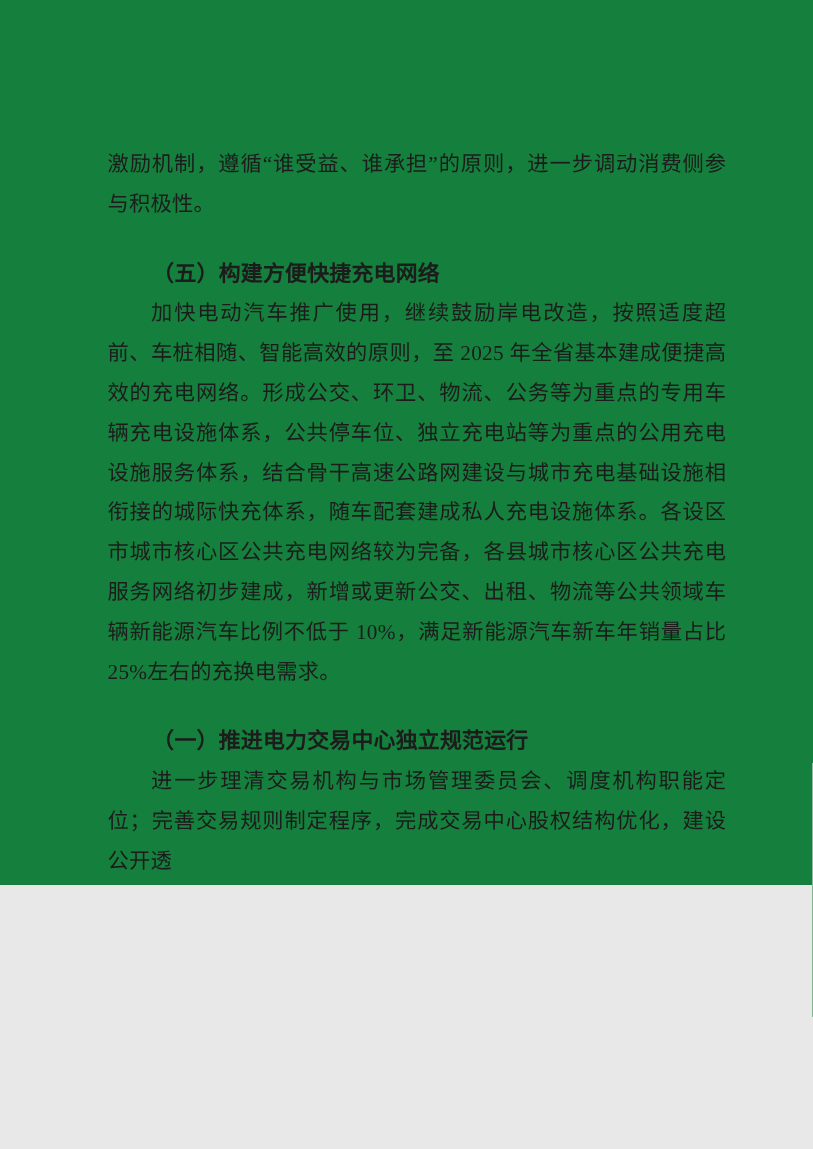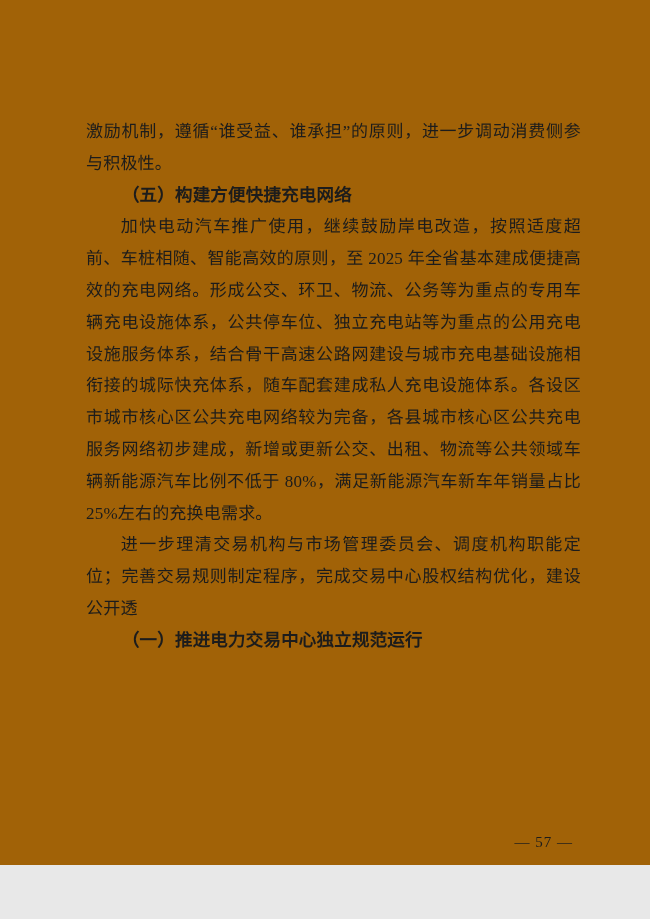--- a/index.html
+++ b/index.html
@@ -3,23 +3,23 @@
 <meta charset="utf-8">
 <style>
   html, body {
     margin: 0;
     padding: 0;
     background: #e8e8e8;
   }
   .page {
     position: relative;
     width: 650px;
-    height: 865px;
+    height: 708px;
     margin: 0 auto;
-    background: #a16207;
+    background: #15803d;
     overflow: hidden;
   }
   .content {
     position: absolute;
     left: 86px;
     top: 116px;
     width: 495px;
   }
   .para {
     margin: 0;
@@ -38,38 +38,39 @@
     font-family: "Liberation Sans", "DejaVu Sans", sans-serif;
     font-weight: bold;
     font-size: 17.5px;
     text-align: left;
   }
   .h-sub {
     font-family: "Liberation Serif", "DejaVu Serif", serif;
     font-weight: bold;
     font-size: 17.5px;
     text-align: left;
+    margin-top: 24px;
   }
   .page-number {
     position: absolute;
     top: 833px;
     right: 77px;
     font-family: "Liberation Serif", "DejaVu Serif", serif;
     font-size: 15px;
     line-height: 18px;
     color: #1c1c1c;
     letter-spacing: 1px;
     white-space: nowrap;
   }
 </style>
 </head>
 <body>
 
 <div class="page">
   <div class="content">
     <p class="para">激励机制，遵循“谁受益、谁承担”的原则，进一步调动消费侧参与积极性。</p>
     <p class="para h-sub indent">（五）构建方便快捷充电网络</p>
-    <p class="para indent">加快电动汽车推广使用，继续鼓励岸电改造，按照适度超前、车桩相随、智能高效的原则，至 2025 年全省基本建成便捷高效的充电网络。形成公交、环卫、物流、公务等为重点的专用车辆充电设施体系，公共停车位、独立充电站等为重点的公用充电设施服务体系，结合骨干高速公路网建设与城市充电基础设施相衔接的城际快充体系，随车配套建成私人充电设施体系。各设区市城市核心区公共充电网络较为完备，各县城市核心区公共充电服务网络初步建成，新增或更新公交、出租、物流等公共领域车辆新能源汽车比例不低于 80%，满足新能源汽车新车年销量占比 25%左右的充换电需求。</p>
+    <p class="para indent">加快电动汽车推广使用，继续鼓励岸电改造，按照适度超前、车桩相随、智能高效的原则，至 2025 年全省基本建成便捷高效的充电网络。形成公交、环卫、物流、公务等为重点的专用车辆充电设施体系，公共停车位、独立充电站等为重点的公用充电设施服务体系，结合骨干高速公路网建设与城市充电基础设施相衔接的城际快充体系，随车配套建成私人充电设施体系。各设区市城市核心区公共充电网络较为完备，各县城市核心区公共充电服务网络初步建成，新增或更新公交、出租、物流等公共领域车辆新能源汽车比例不低于 10%，满足新能源汽车新车年销量占比 25%左右的充换电需求。</p>
+    <p class="para h-sub indent">（一）推进电力交易中心独立规范运行</p>
     <p class="para indent">进一步理清交易机构与市场管理委员会、调度机构职能定位；完善交易规则制定程序，完成交易中心股权结构优化，建设公开透</p>
-    <p class="para h-sub indent">（一）推进电力交易中心独立规范运行</p>
   </div>
   <div class="page-number">— 57 —</div>
 </div>
 
 </body></html>

